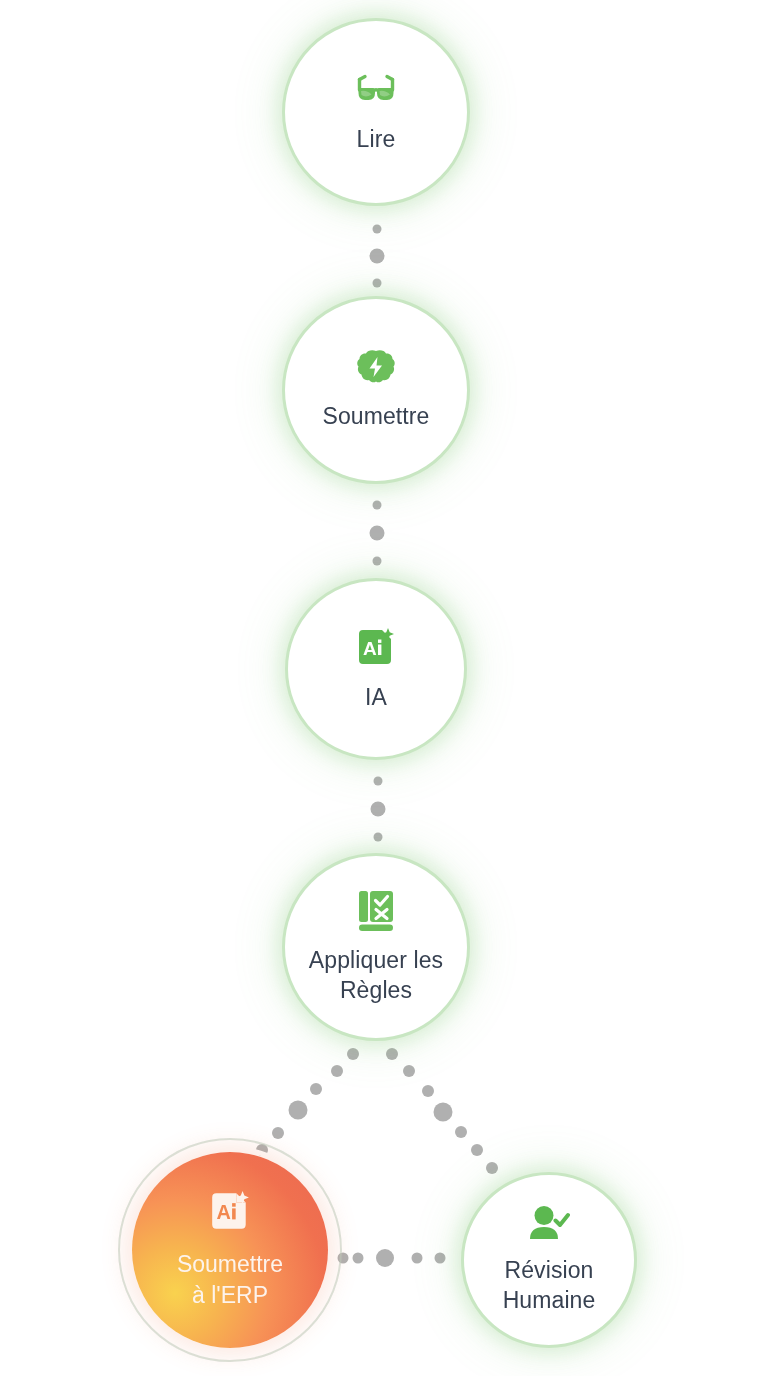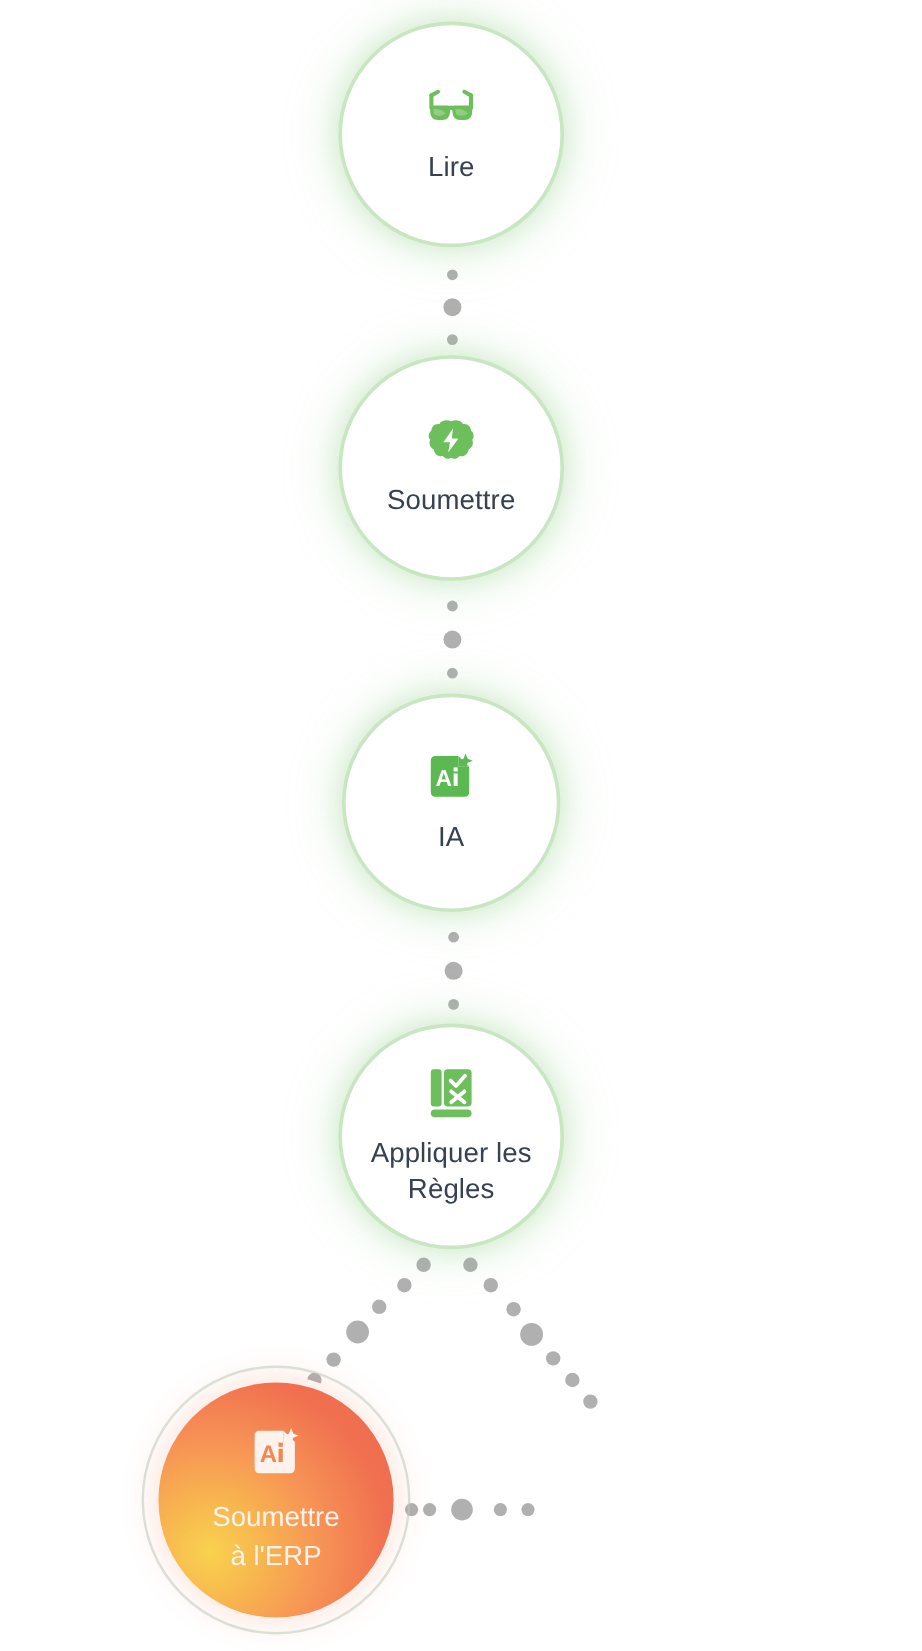--- a/index.html
+++ b/index.html
@@ -255,14 +255,25 @@
           <rect x="23" y="18.5" width="3.4" height="10.5" fill="#f2884f"></rect>
           <rect x="23" y="13.5" width="3.4" height="3.4" fill="#f2884f"></rect>
           <path d="M33 2 L34.7 6.3 L39 8 L34.7 9.7 L33 14 L31.3 9.7 L27 8 L31.3 6.3 Z" fill="#fdf3ec"></path>
         </svg>
       </span>
       <span class="label">Soumettre
 à l'ERP</span>
     </div>
   </div>
 
+  <div class="node green" id="node-revision">
+    <span class="icon">
+      <svg width="42" height="38" viewBox="0 0 42 38" xmlns="http://www.w3.org/2000/svg">
+        <circle cx="16" cy="10.5" r="9.5" fill="#5cb850"></circle>
+        <path d="M2 34 Q2 22 16 22 Q30 22 30 34 Z" fill="#5cb850"></path>
+        <path d="M27.5 15.5 L32 20 L40 10" fill="none" stroke="#5cb850" stroke-width="4" stroke-linecap="round" stroke-linejoin="round"></path>
+      </svg>
+    </span>
+    <span class="label">Révision
+Humaine</span>
+  </div>
 
 </div>
 
 </body></html>

